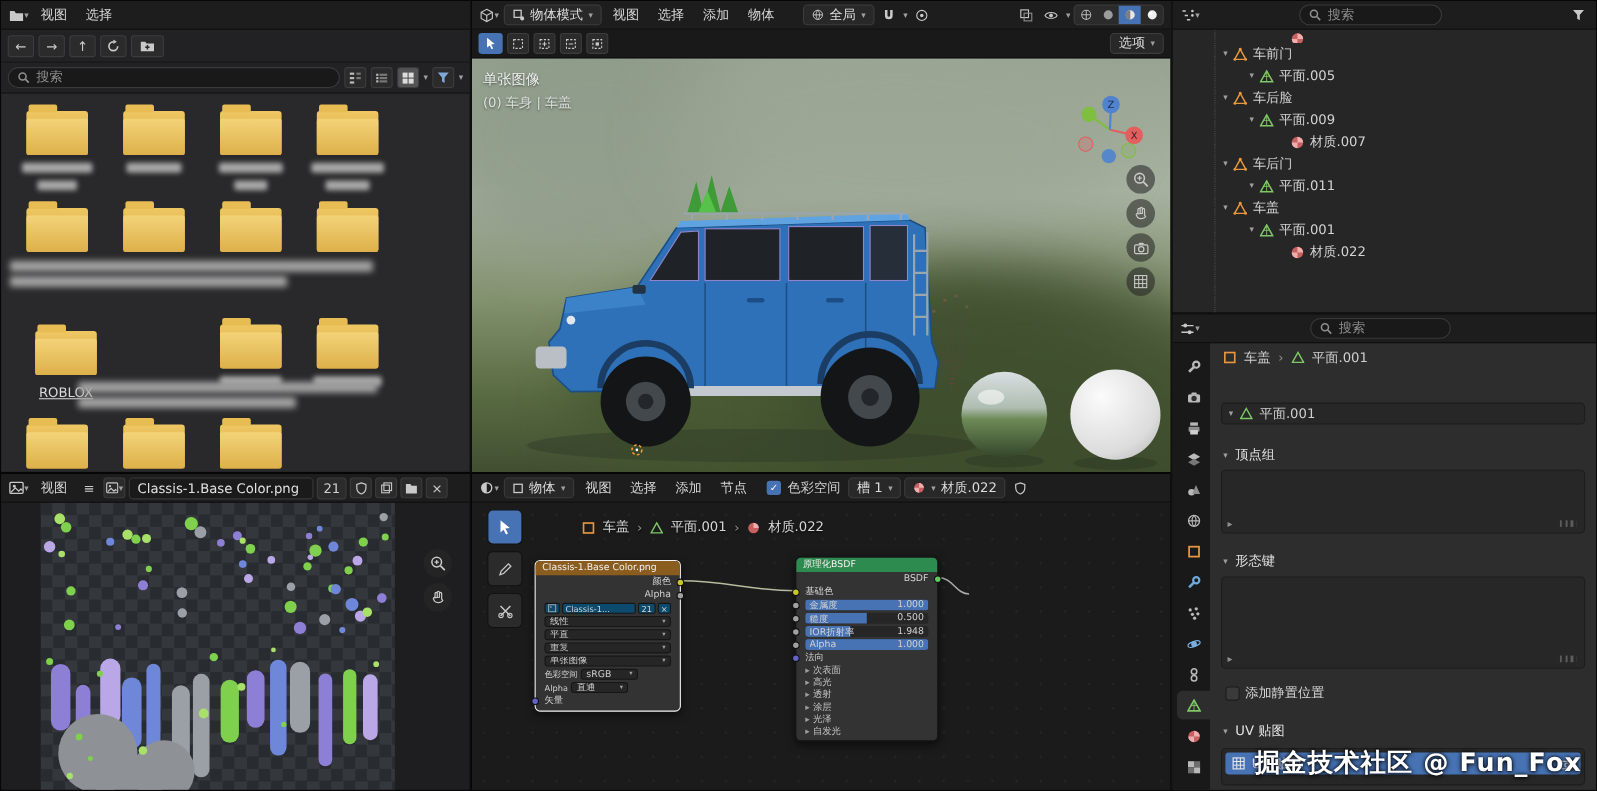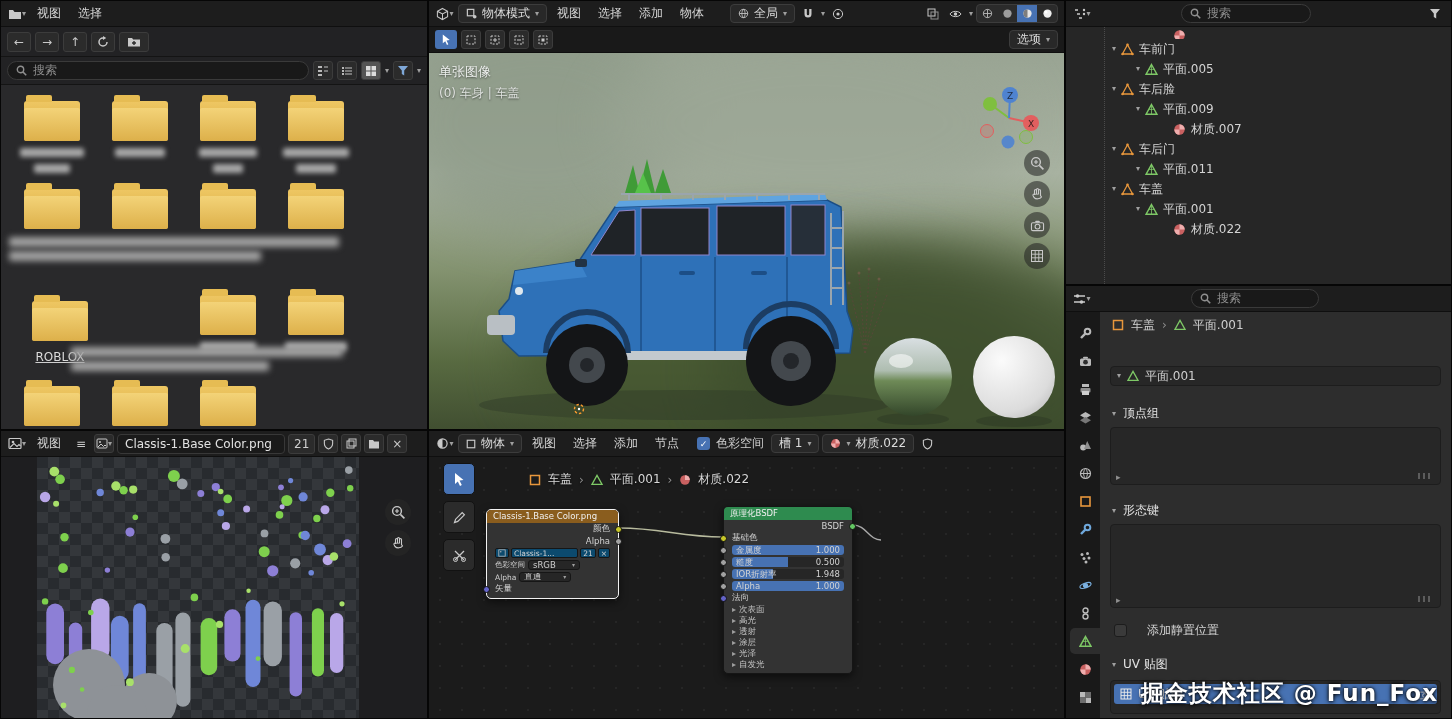--- a/index.html
+++ b/index.html
@@ -108,21 +108,21 @@
  align-items:flex-end;padding-top:8px;gap:2px}
 .ptab{width:30px;height:26px;display:flex;align-items:center;justify-content:center;border-radius:5px 0 0 5px}
 .ptab.active{background:#2d2d2d}
 #prop-main{position:absolute;left:34px;top:52px;right:0;bottom:0;background:#2d2d2d;overflow:hidden}
 .datarow{display:flex;align-items:center;gap:6px;height:20px;margin:28px 10px 0 10px;background:#272727;border:1px solid #1d1d1d;border-radius:4px;padding:0 6px}
 .psec{display:flex;align-items:center;gap:7px;padding:5px 12px;color:#e2e2e2}
 .pbox{background:#272727;border:1px solid #1d1d1d;border-radius:4px;margin:0 10px;position:relative}
 .grip{position:absolute;right:7px;bottom:5px;width:15px;height:6px;
  background:repeating-linear-gradient(90deg,#5c5c5c 0 2px,transparent 2px 5px);background-size:15px 2px;background-repeat:repeat-y}
 .boxtri{position:absolute;left:5px;bottom:2px;color:#8f8f8f;font-size:9px}
-.cbrow{display:flex;align-items:center;gap:20px;margin:14px 14px 0 14px;color:#d6d6d6}
+.cbrow{display:flex;align-items:center;gap:5px;margin:14px 14px 0 14px;color:#d6d6d6}
 .cb{width:13px;height:13px;background:#3a3a3a;border:1px solid #1c1c1c;border-radius:3px}
 .uvlist{margin:2px 10px 0 10px;background:#272727;border:1px solid #1d1d1d;border-radius:4px;height:34px;padding:3px}
 .uvrow{display:flex;align-items:center;gap:6px;height:20px;padding:0 6px;background:#4772b3;border-radius:3px;color:#fff}
 
 #watermark{position:absolute;right:14px;bottom:10px;z-index:99;color:#fff;font-size:23px;font-weight:600;letter-spacing:1px;
  text-shadow:0 0 3px #000,0 1px 5px rgba(0,0,0,.85);pointer-events:none}
 .cut{color:#8f8f8f}
 </style>
 </head>
 <body>
@@ -722,20 +722,46 @@
         <span class="mini">
             <svg class="ic" width="8" height="8" viewBox="0 0 10 10">
               <rect x="1" y="1" width="8" height="8" fill="none" stroke="#b9b9b9"></rect>
               <circle cx="3.5" cy="3.5" r="0.9" fill="#b9b9b9"></circle>
             </svg>
           </span>
         <span class="mini" style="flex:1">Classis-1...</span>
         <span class="mini">21</span>
         <span class="mini">×</span>
       </div>
+      <div id="img-selects">
+          <div class="nrow">
+            <span class="nsel">
+              <span class="t">线性</span>
+              <span class="chev">▾</span>
+            </span>
+          </div>
+          <div class="nrow">
+            <span class="nsel">
+              <span class="t">平直</span>
+              <span class="chev">▾</span>
+            </span>
+          </div>
+          <div class="nrow">
+            <span class="nsel">
+              <span class="t">重复</span>
+              <span class="chev">▾</span>
+            </span>
+          </div>
+          <div class="nrow">
+            <span class="nsel">
+              <span class="t">单张图像</span>
+              <span class="chev">▾</span>
+            </span>
+          </div>
+        </div>
       <div class="nrow">
           <span class="nlab" style="font-size:7.5px">色彩空间</span>
           <span class="nsel" style="max-width:52px">
             <span class="t">sRGB</span>
             <span class="chev">▾</span>
           </span>
         </div>
       <div class="nrow">
           <span class="nlab" style="font-size:7.5px">Alpha</span>
           <span class="nsel" style="max-width:52px">

